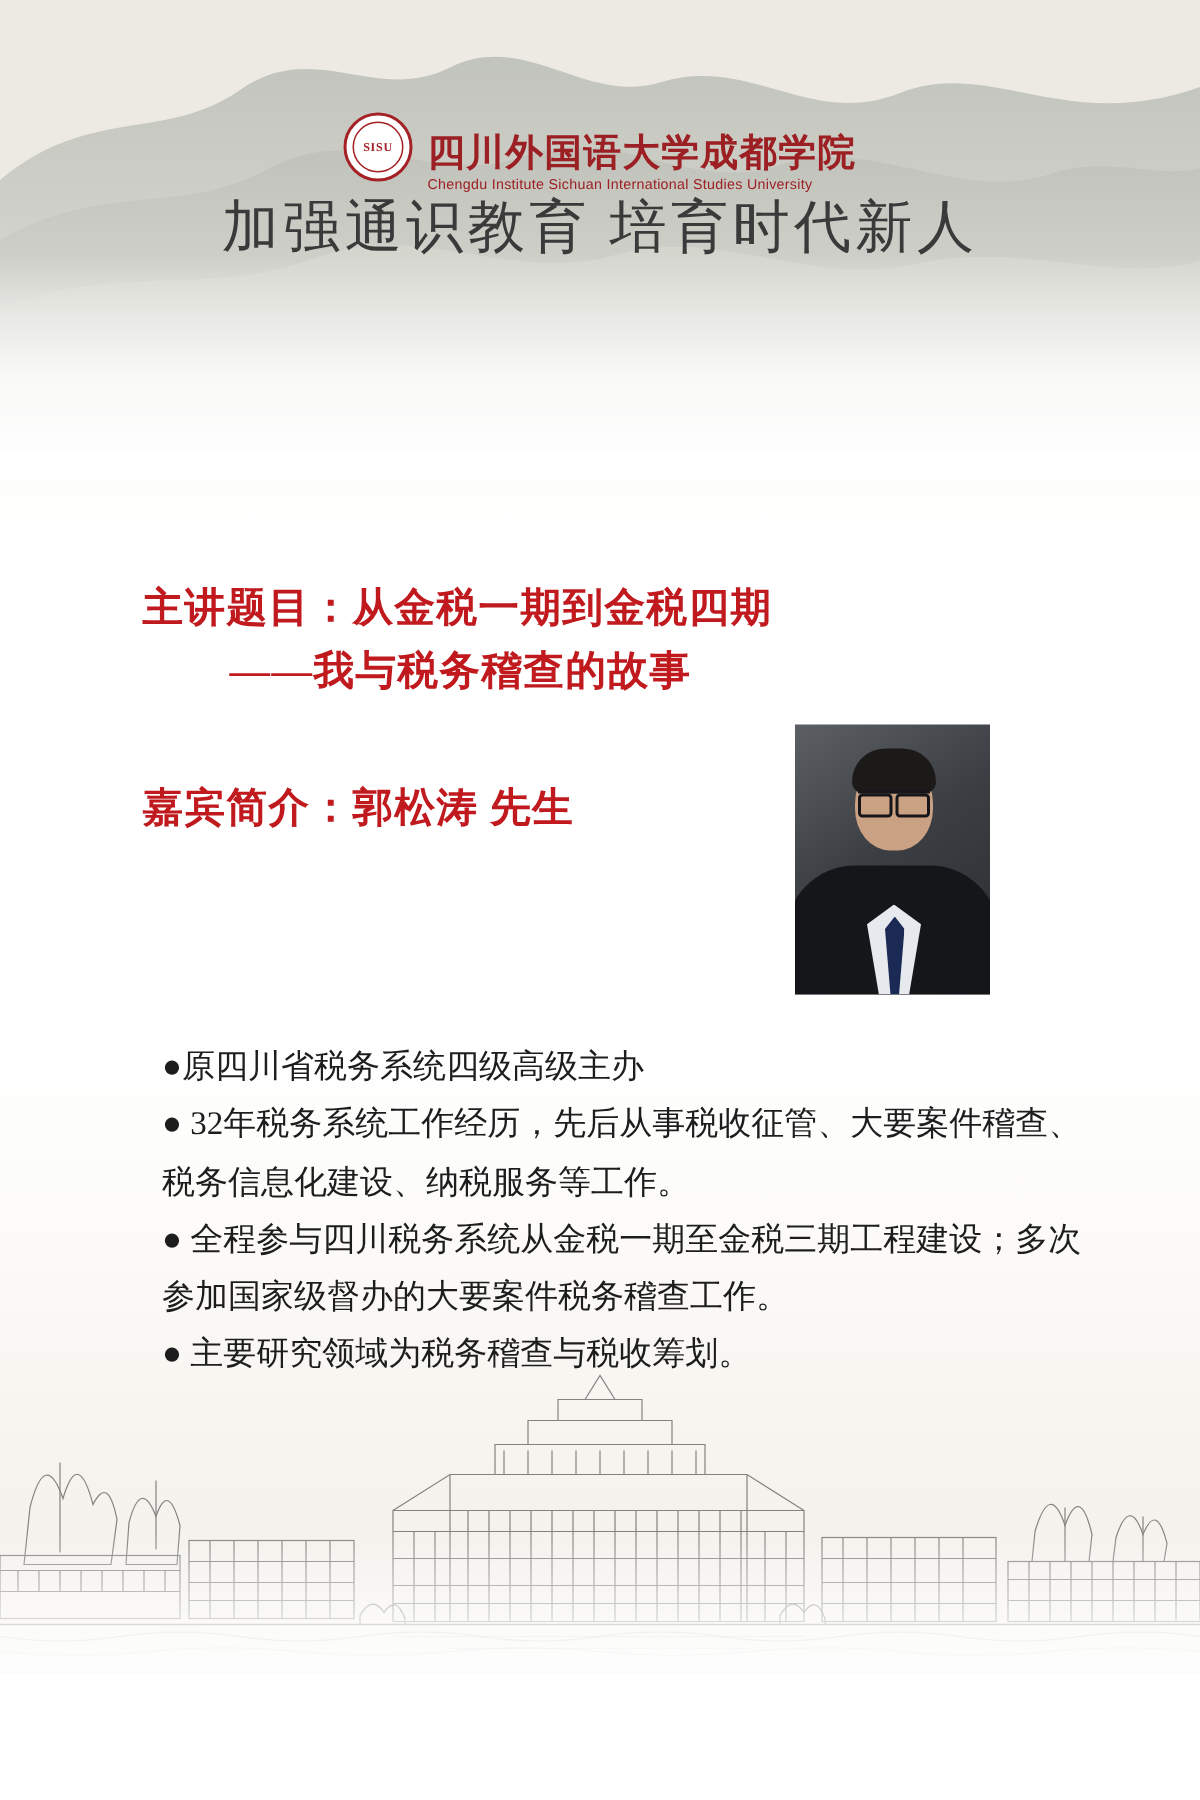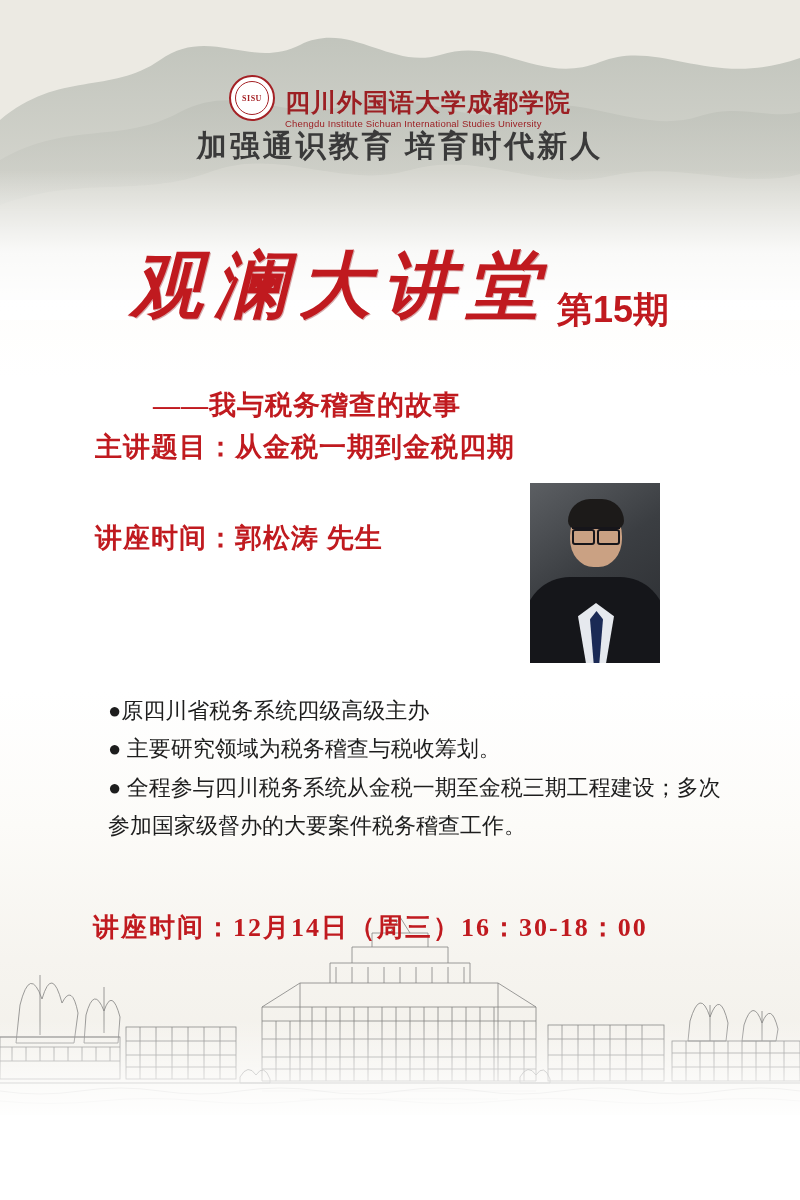--- a/index.html
+++ b/index.html
@@ -103,22 +103,22 @@
     white-space: nowrap;
     margin-top: 3px;
   }
 
   .slogan {
     position: absolute;
     left: 0; top: 126px;
     width: 800px;
     text-align: center;
     font-family: "Liberation Serif", serif;
-    font-size: 30px;
-    font-weight: bold;
+    font-size: 38px;
+    font-weight: normal;
     color: #3a3a3a;
     letter-spacing: 3px;
     z-index: 5;
   }
 
   
   .title-wrap {
     position: absolute;
     left: 0; top: 238px;
     width: 800px;
@@ -300,53 +300,50 @@
       </div>
       <div class="logo-text">
         <div class="logo-cn">四川外国语大学成都学院</div>
         <div class="logo-en">Chengdu Institute Sichuan International Studies University</div>
       </div>
     </div>
   </div>
 
   <div class="slogan">加强通识教育  培育时代新人</div>
 
-  <div class="title-wrap">
-    <span class="title-main">观澜大讲堂</span><span class="title-issue">第15期</span>
-  </div>
 
   <div class="content">
 
     <div class="row-topic">
+      <div class="line-red">主讲题目：从金税一期到金税四期</div>
       <div class="line-red indent">——我与税务稽查的故事</div>
-      <div class="line-red">主讲题目：从金税一期到金税四期</div>
     </div>
 
     <div class="row-guest">
-      <div class="line-red">讲座时间：郭松涛 先生</div>
+      <div class="line-red">嘉宾简介：郭松涛 先生</div>
     </div>
 
     <div class="photo">
       <div class="body"></div>
       <div class="shirt"></div>
       <div class="tie"></div>
       <div class="head"></div>
       <div class="hair"></div>
       <div class="glasses"></div>
     </div>
 
 
     <div class="bio-list">
       <p>●原四川省税务系统四级高级主办</p>
+      <p>●  32年税务系统工作经历，先后从事税收征管、大要案件稽查、税务信息化建设、纳税服务等工作。</p>
+      <p>● 全程参与四川税务系统从金税一期至金税三期工程建设；多次参加国家级督办的大要案件税务稽查工作。</p>
       <p>● 主要研究领域为税务稽查与税收筹划。</p>
-      <p>● 全程参与四川税务系统从金税一期至金税三期工程建设；多次参加国家级督办的大要案件税务稽查工作。</p>
     </div>
 
     <div class="sched">
-      <div class="sched-line">讲座时间：12月14日（周三）16：30-18：00</div>
     </div>
   </div>
 
   <div class="campus">
     <svg width="800" height="260" viewBox="0 0 800 260" xmlns="http://www.w3.org/2000/svg">
       <g stroke="#6f6f6f" stroke-width="0.8" fill="none" opacity="0.85">
 
         <path d="M20,150 q10,-40 22,-6 q10,-34 20,4 q10,-20 16,10 l-4,30 l-58,0 z"></path>
         <path d="M86,160 q8,-30 18,-4 q8,-24 16,6 l-2,26 l-34,0 z"></path>
         <path d="M40,120 l0,60 M104,132 l0,46"></path>

